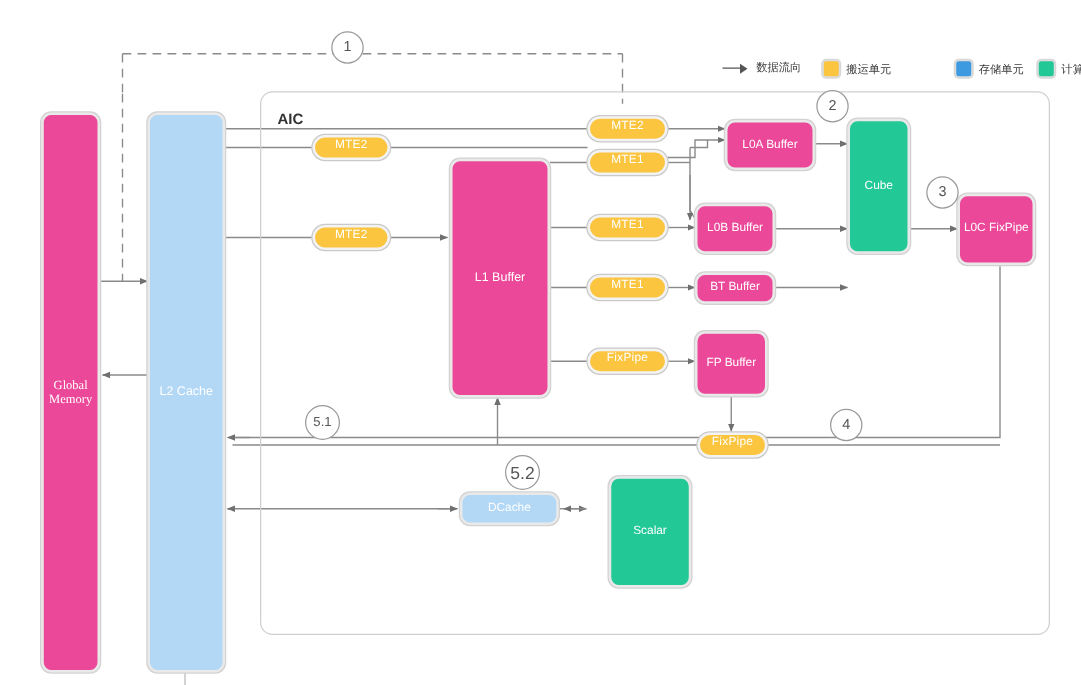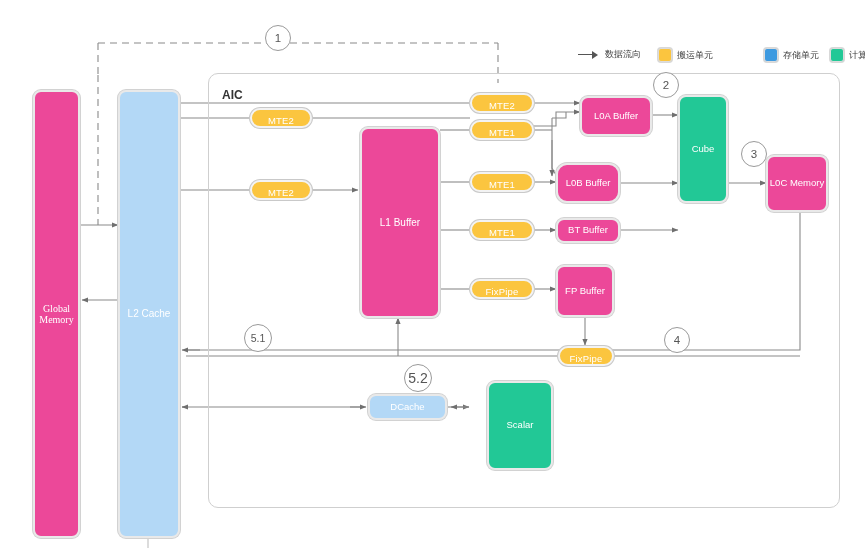--- a/index.html
+++ b/index.html
@@ -7,21 +7,21 @@
        font-family:"Liberation Sans","DejaVu Sans",sans-serif;}
   #stage{position:absolute;left:0;top:0;width:865px;height:548px;}
   svg.layer{position:absolute;left:0;top:0;width:865px;height:548px;overflow:visible;}
   .node{position:absolute;box-sizing:border-box;display:flex;align-items:center;
         justify-content:center;text-align:center;color:#ffffff;line-height:1.15;
         border-radius:8px;border:2px solid #e9e9e9;
         box-shadow:0 0 0 1px #d2d2d2;}
   .node.store{background:#ec4899;}
   .node.store-light{background:#b3d8f6;}
   .node.compute{background:#22c896;}
-  .pill{position:absolute;box-sizing:border-box;display:flex;align-items:flex-end;
+  .pill{position:absolute;box-sizing:border-box;display:flex;align-items:flex-start;
         justify-content:center;background:#fbc53f;color:#ffffff;border-radius:999px;
         border:2px solid #f3f3f3;box-shadow:0 0 0 1px #c9c9c9;
         font-size:9.5px;letter-spacing:.2px;}
   .circ{position:absolute;box-sizing:border-box;border:1px solid #9a9a9a;
         border-radius:50%;background:#ffffff;display:flex;align-items:center;
         justify-content:center;color:#555;font-size:11.5px;}
   .aic-box{position:absolute;box-sizing:border-box;border:1px solid #cfcfcf;
            border-radius:10px;background:transparent;}
   .aic-label{position:absolute;color:#333;font-size:12px;font-weight:bold;}
   .legend{position:absolute;display:flex;align-items:center;gap:5px;}
@@ -148,38 +148,38 @@
   </div>
 
   <div class="node store n-big" style="left:360px;top:127px;width:80px;height:191px;">
     <span>L1 Buffer</span>
   </div>
 
   <div class="node store n-mid" style="left:580px;top:96px;width:72px;height:40px;">
     <span>L0A Buffer</span>
   </div>
 
-  <div class="node store n-mid" style="left:556px;top:163px;width:64px;height:40px;border-radius:11px;">
+  <div class="node store n-mid" style="left:556px;top:163px;width:64px;height:40px;">
     <span>L0B Buffer</span>
   </div>
 
   <div class="node store n-mid" style="left:556px;top:218px;width:64px;height:25px;">
     <span>BT Buffer</span>
   </div>
 
   <div class="node store n-mid" style="left:556px;top:265px;width:58px;height:52px;">
     <span>FP Buffer</span>
   </div>
 
   <div class="node compute n-mid" style="left:678px;top:95px;width:50px;height:108px;">
     <span>Cube</span>
   </div>
 
   <div class="node store n-mid" style="left:766px;top:155px;width:62px;height:57px;">
-    <span>L0C Memory</span>
+    <span>L0C FixPipe</span>
   </div>
 
   <div class="node compute n-mid" style="left:487px;top:381px;width:66px;height:89px;">
     <span>Scalar</span>
   </div>
 
   <div class="node store-light n-mid" style="left:368px;top:394px;width:79px;height:26px;">
     <span>DCache</span>
   </div>
 

